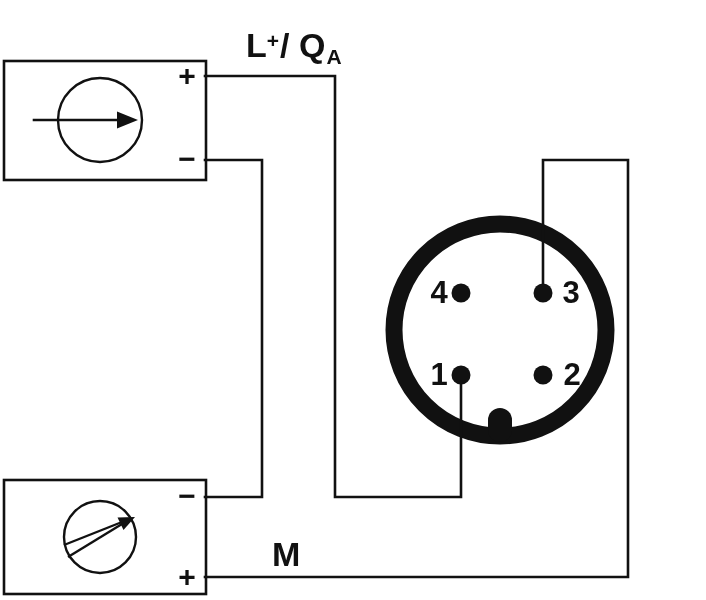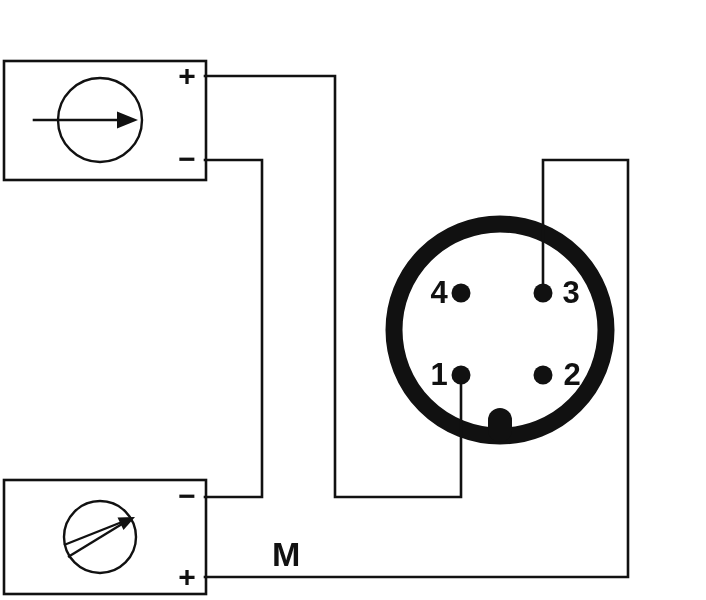--- a/index.html
+++ b/index.html
@@ -98,20 +98,23 @@
 
     <g>
       <rect class="solid" x="488" y="408" width="24" height="34" rx="12"></rect>
       <circle class="solid" cx="461" cy="293" r="9.5"></circle>
       <circle class="solid" cx="543" cy="293" r="9.5"></circle>
       <circle class="solid" cx="461" cy="375" r="9.5"></circle>
       <circle class="solid" cx="543" cy="375" r="9.5"></circle>
     </g>
   </svg>
 
+  <div class="lbl supply-label">
+    <span>L</span><sup>+</sup><span>/ </span><span>Q</span><sub>A</sub>
+  </div>
 
   <div class="lbl m-label">M</div>
 
   <div class="term term-src-plus">+</div>
   <div class="term term-src-minus">−</div>
   <div class="term term-load-minus">−</div>
   <div class="term term-load-plus">+</div>
 
   <div class="pin-lbl pin-lbl-4">4</div>
   <div class="pin-lbl pin-lbl-3">3</div>

